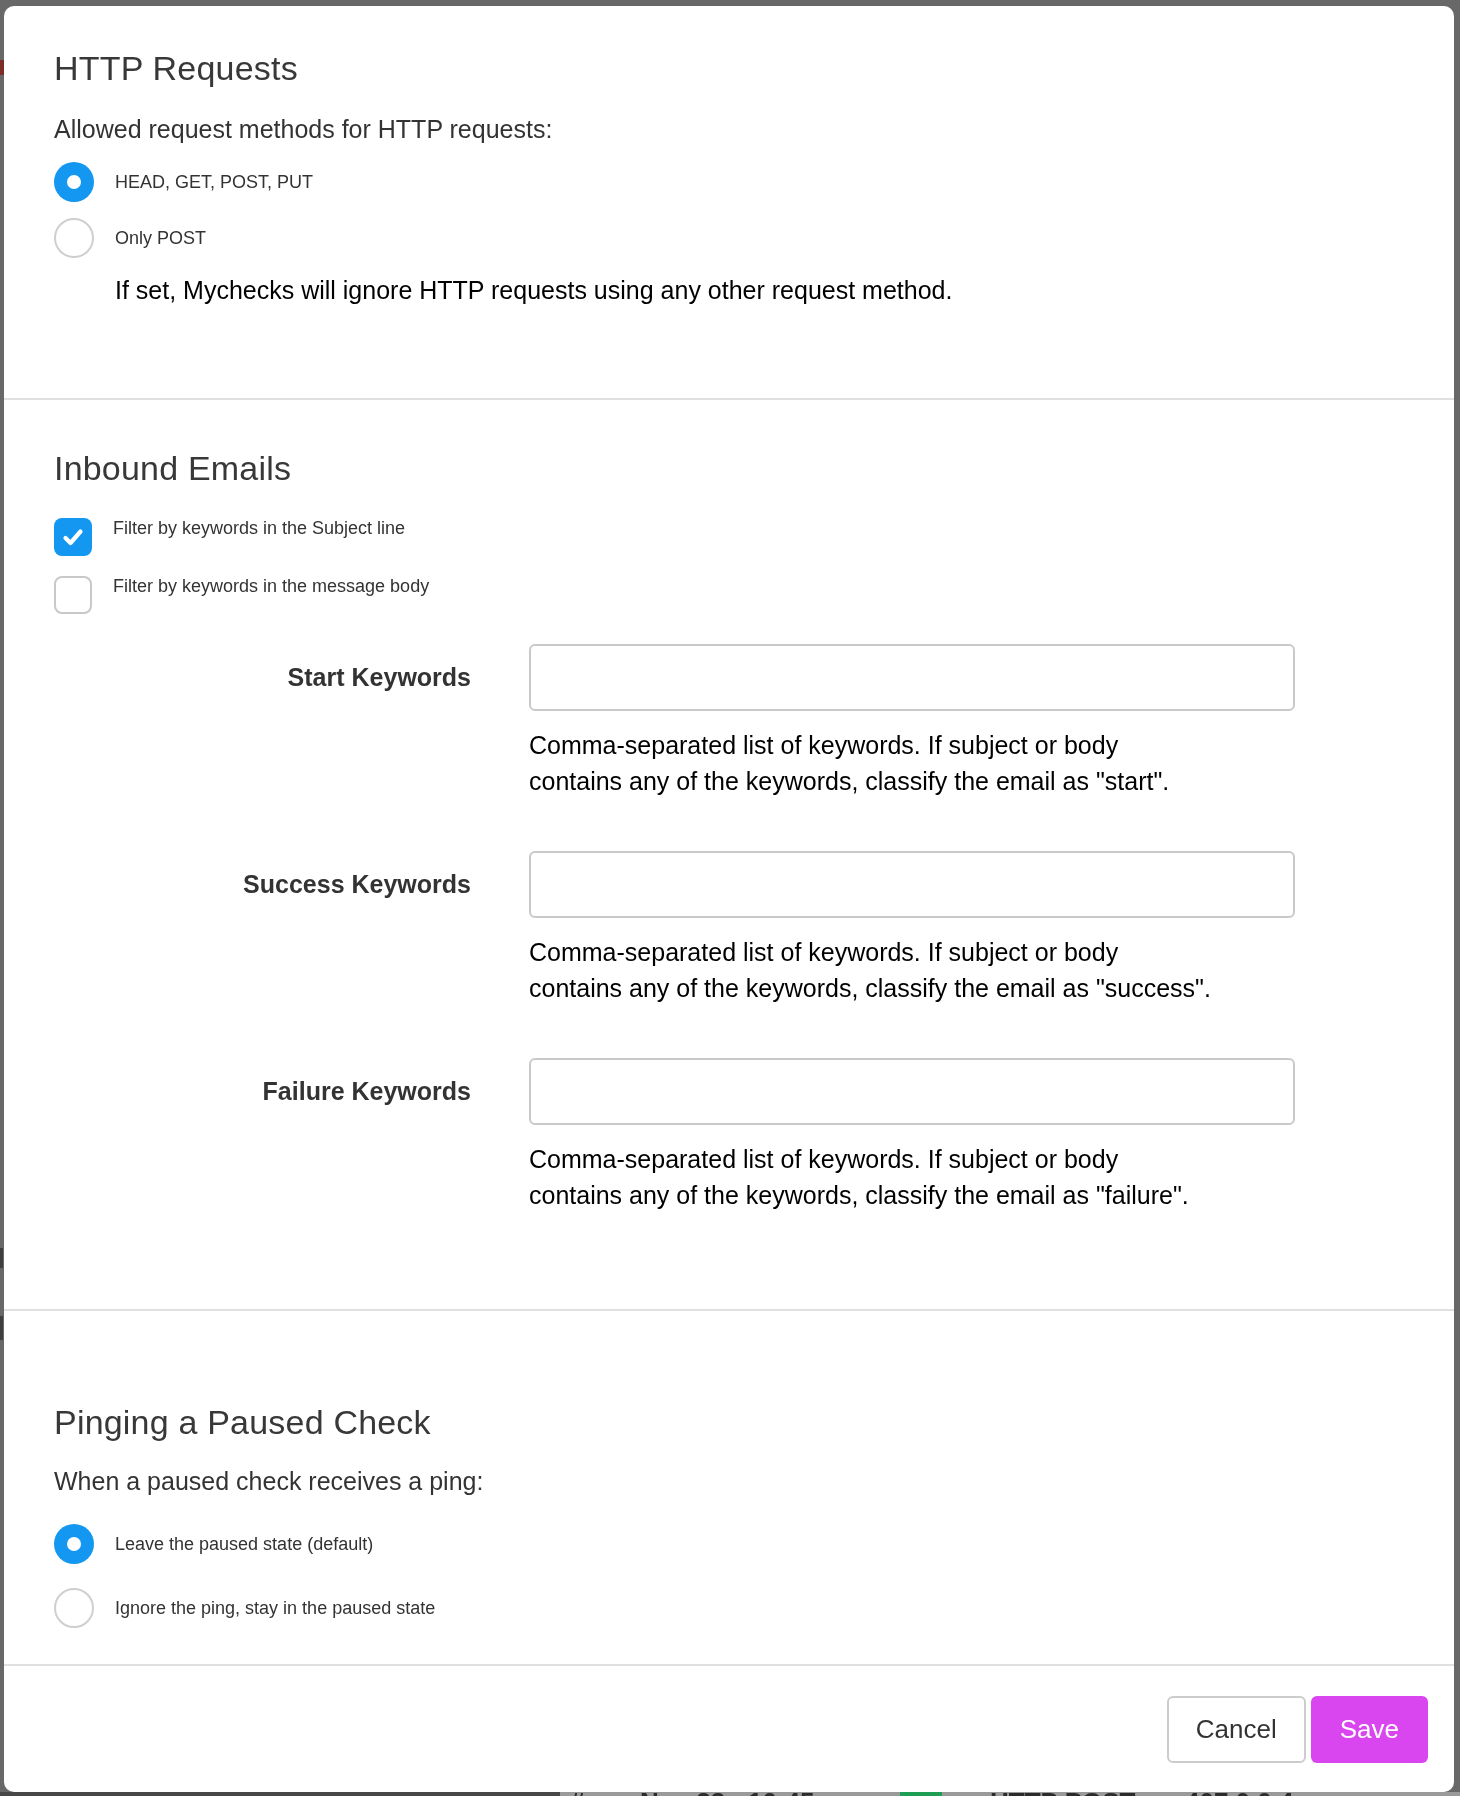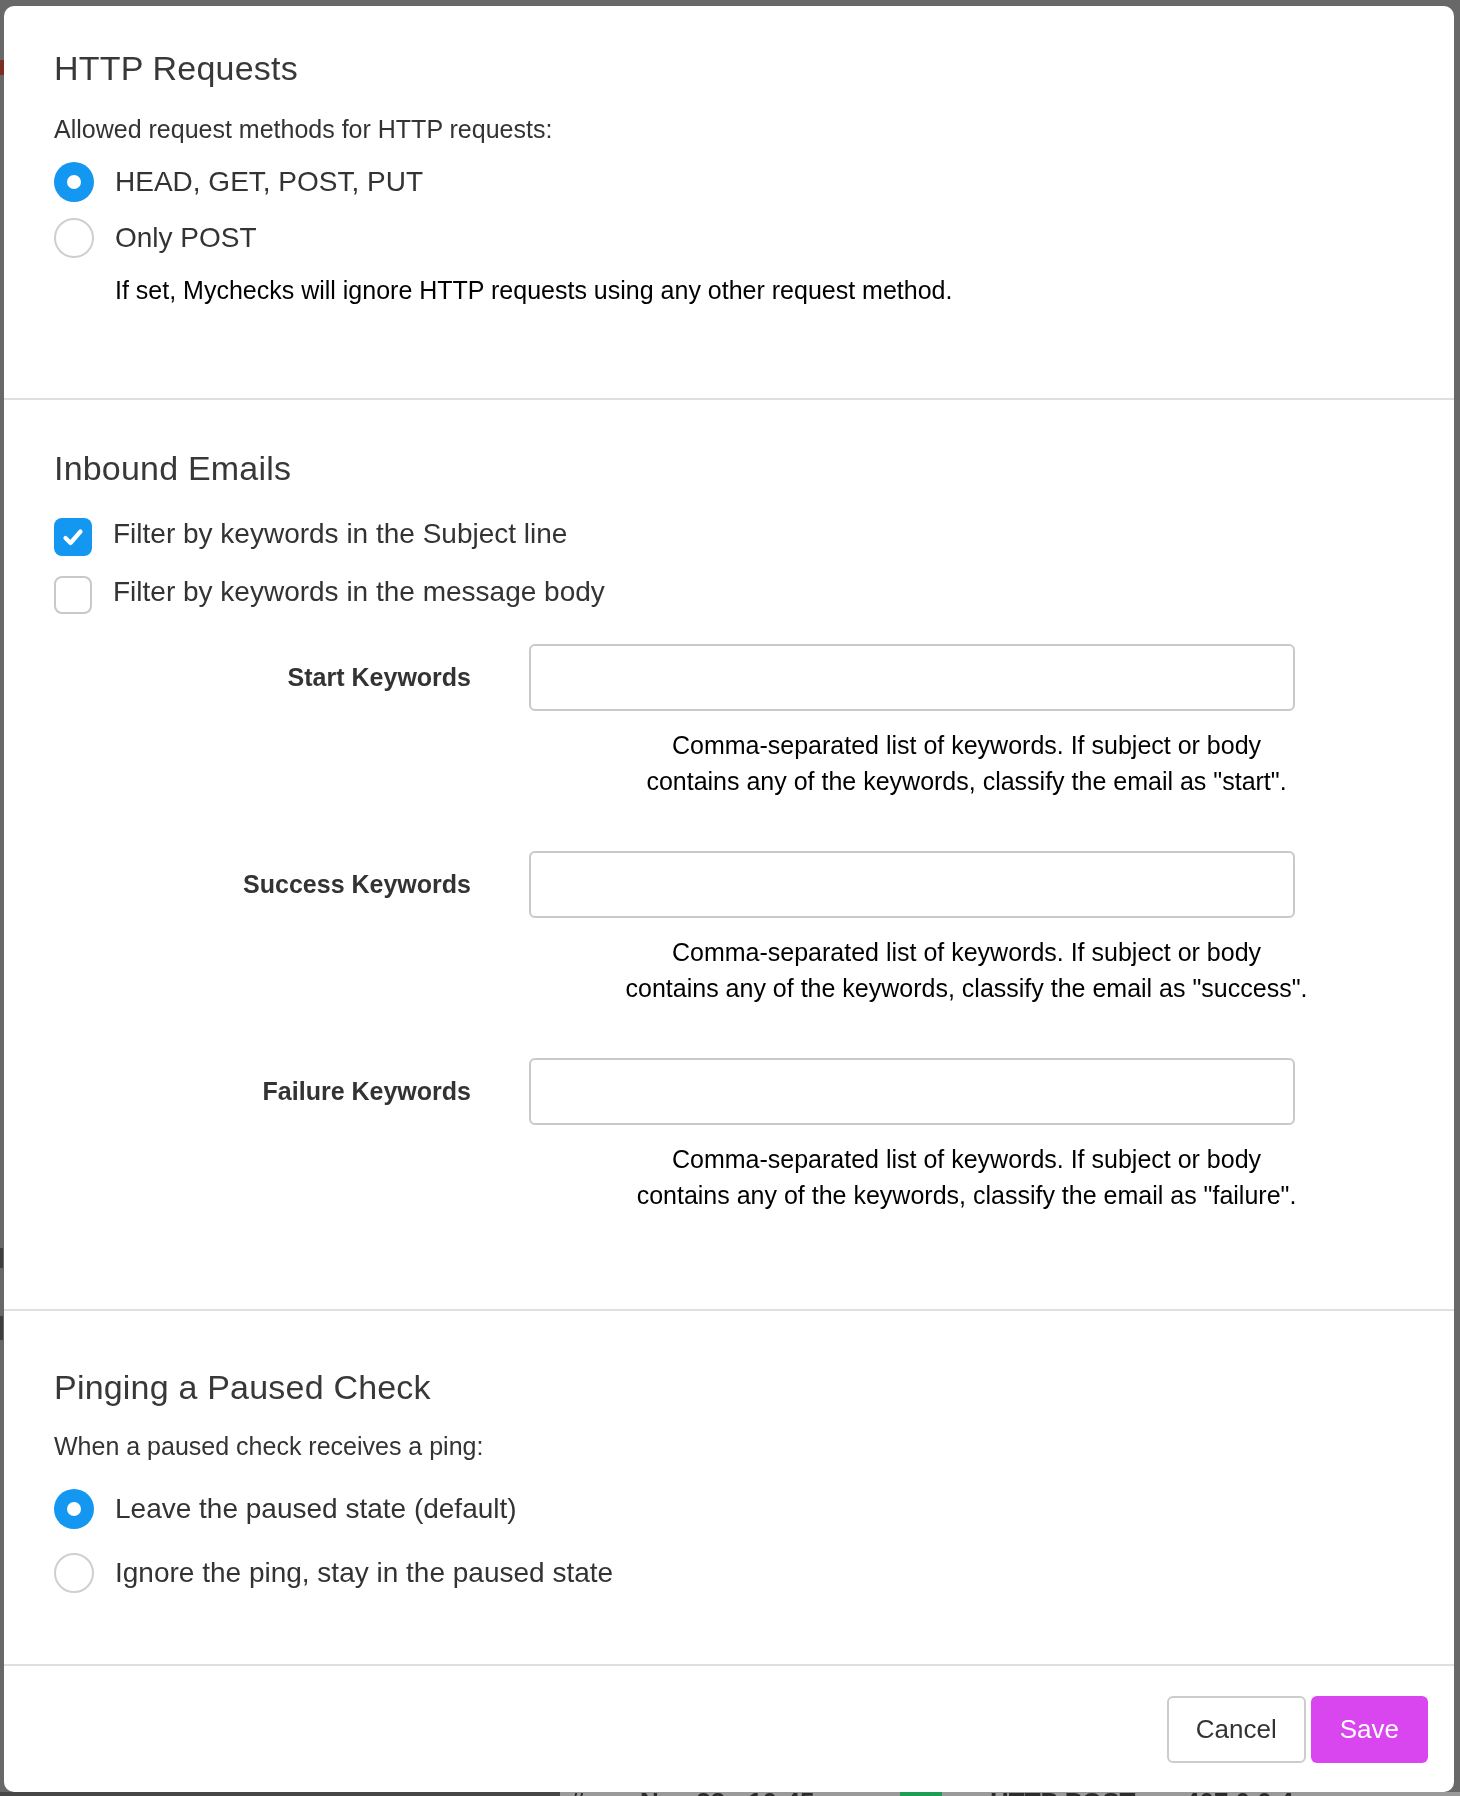--- a/index.html
+++ b/index.html
@@ -26,32 +26,32 @@
   .sec{box-sizing:border-box;padding:0 50px 0 50px;}
   .sec-http{height:394px;border-bottom:2px solid #e0e0e0;padding-top:40px;}
   .sec-inbound{height:911px;border-bottom:2px solid #e0e0e0;padding-top:46px;}
   .sec-ping{height:353px;padding-top:54px;}
   .footer{flex:1;border-top:2px solid #e0e0e0;box-sizing:border-box;
     padding:30px 26px 0 26px;display:flex;justify-content:flex-end;align-items:flex-start;gap:5px;}
 
   h2{margin:0;font-size:34px;font-weight:400;color:#383838;line-height:44px;letter-spacing:.2px;}
   .sec-http h2{margin-bottom:24px;}
   .sec-inbound h2{margin-bottom:28px;}
-  .sec-ping h2{margin-bottom:22px;}
+  .sec-ping h2{margin-bottom:22px;margin-top:35px;}
   .subtitle{font-size:25px;color:#333333;line-height:30px;margin:0 0 18px 0;}
   .sec-ping .subtitle{margin-bottom:28px;}
 
   
   .choice-row{display:flex;align-items:center;margin-bottom:16px;}
   .sec-ping .choice-row{margin-bottom:24px;}
   .radio{width:40px;height:40px;border-radius:50%;box-sizing:border-box;flex:0 0 40px;position:relative;}
   .radio.off{border:2px solid #cfcfcf;background:#fff;}
   .radio.on{background:#1397f1;}
   .radio-dot{position:absolute;left:13px;top:13px;width:14px;height:14px;border-radius:50%;background:#ffffff;}
-  .choice-label{margin-left:21px;font-size:28px;color:#333333;}
+  .choice-label{margin-left:21px;font-size:18px;color:#333333;}
   .muted{color:#000000;}
   .sec-http .radio-help{margin:-2px 0 0 61px;font-size:25px;line-height:37px;}
 
   
   .check-row{display:flex;align-items:flex-start;margin-bottom:20px;}
   .check-row.last{margin-bottom:30px;}
   .checkbox{width:38px;height:38px;border-radius:8px;box-sizing:border-box;flex:0 0 38px;
     display:flex;align-items:center;justify-content:center;}
   .checkbox.on{background:#1397f1;}
   .checkbox.off{border:2px solid #c9c9c9;background:#fff;}
@@ -59,21 +59,21 @@
   
   .form-group{margin-bottom:52px;}
   .form-row{display:flex;align-items:center;}
   .field-label{width:417px;text-align:right;font-size:25px;font-weight:700;color:#333333;flex:0 0 417px;}
   .text-input{
     margin-left:58px;width:766px;height:67px;box-sizing:border-box;
     border:2px solid #c9c9c9;border-radius:6px;background:#fff;
     font-family:inherit;font-size:25px;color:#333;padding:0 16px;outline:none;
   }
   .field-help{margin:16px 0 0 475px;font-size:25px;line-height:36px;}
-  .field-help div{white-space:nowrap;text-align:center;}
+  .field-help div{white-space:nowrap;}
 
   
   .btn{height:67px;border-radius:6px;font-family:inherit;font-size:26px;
     display:inline-flex;align-items:center;justify-content:center;cursor:pointer;box-sizing:border-box;}
   .btn-cancel{background:#ffffff;border:2px solid #cccccc;color:#333333;padding:0 27px;min-width:137px;}
   .btn-save{background:#d946ef;border:none;color:#ffffff;padding:0 29px;min-width:117px;}
 </style>
 </head>
 <body>
 

